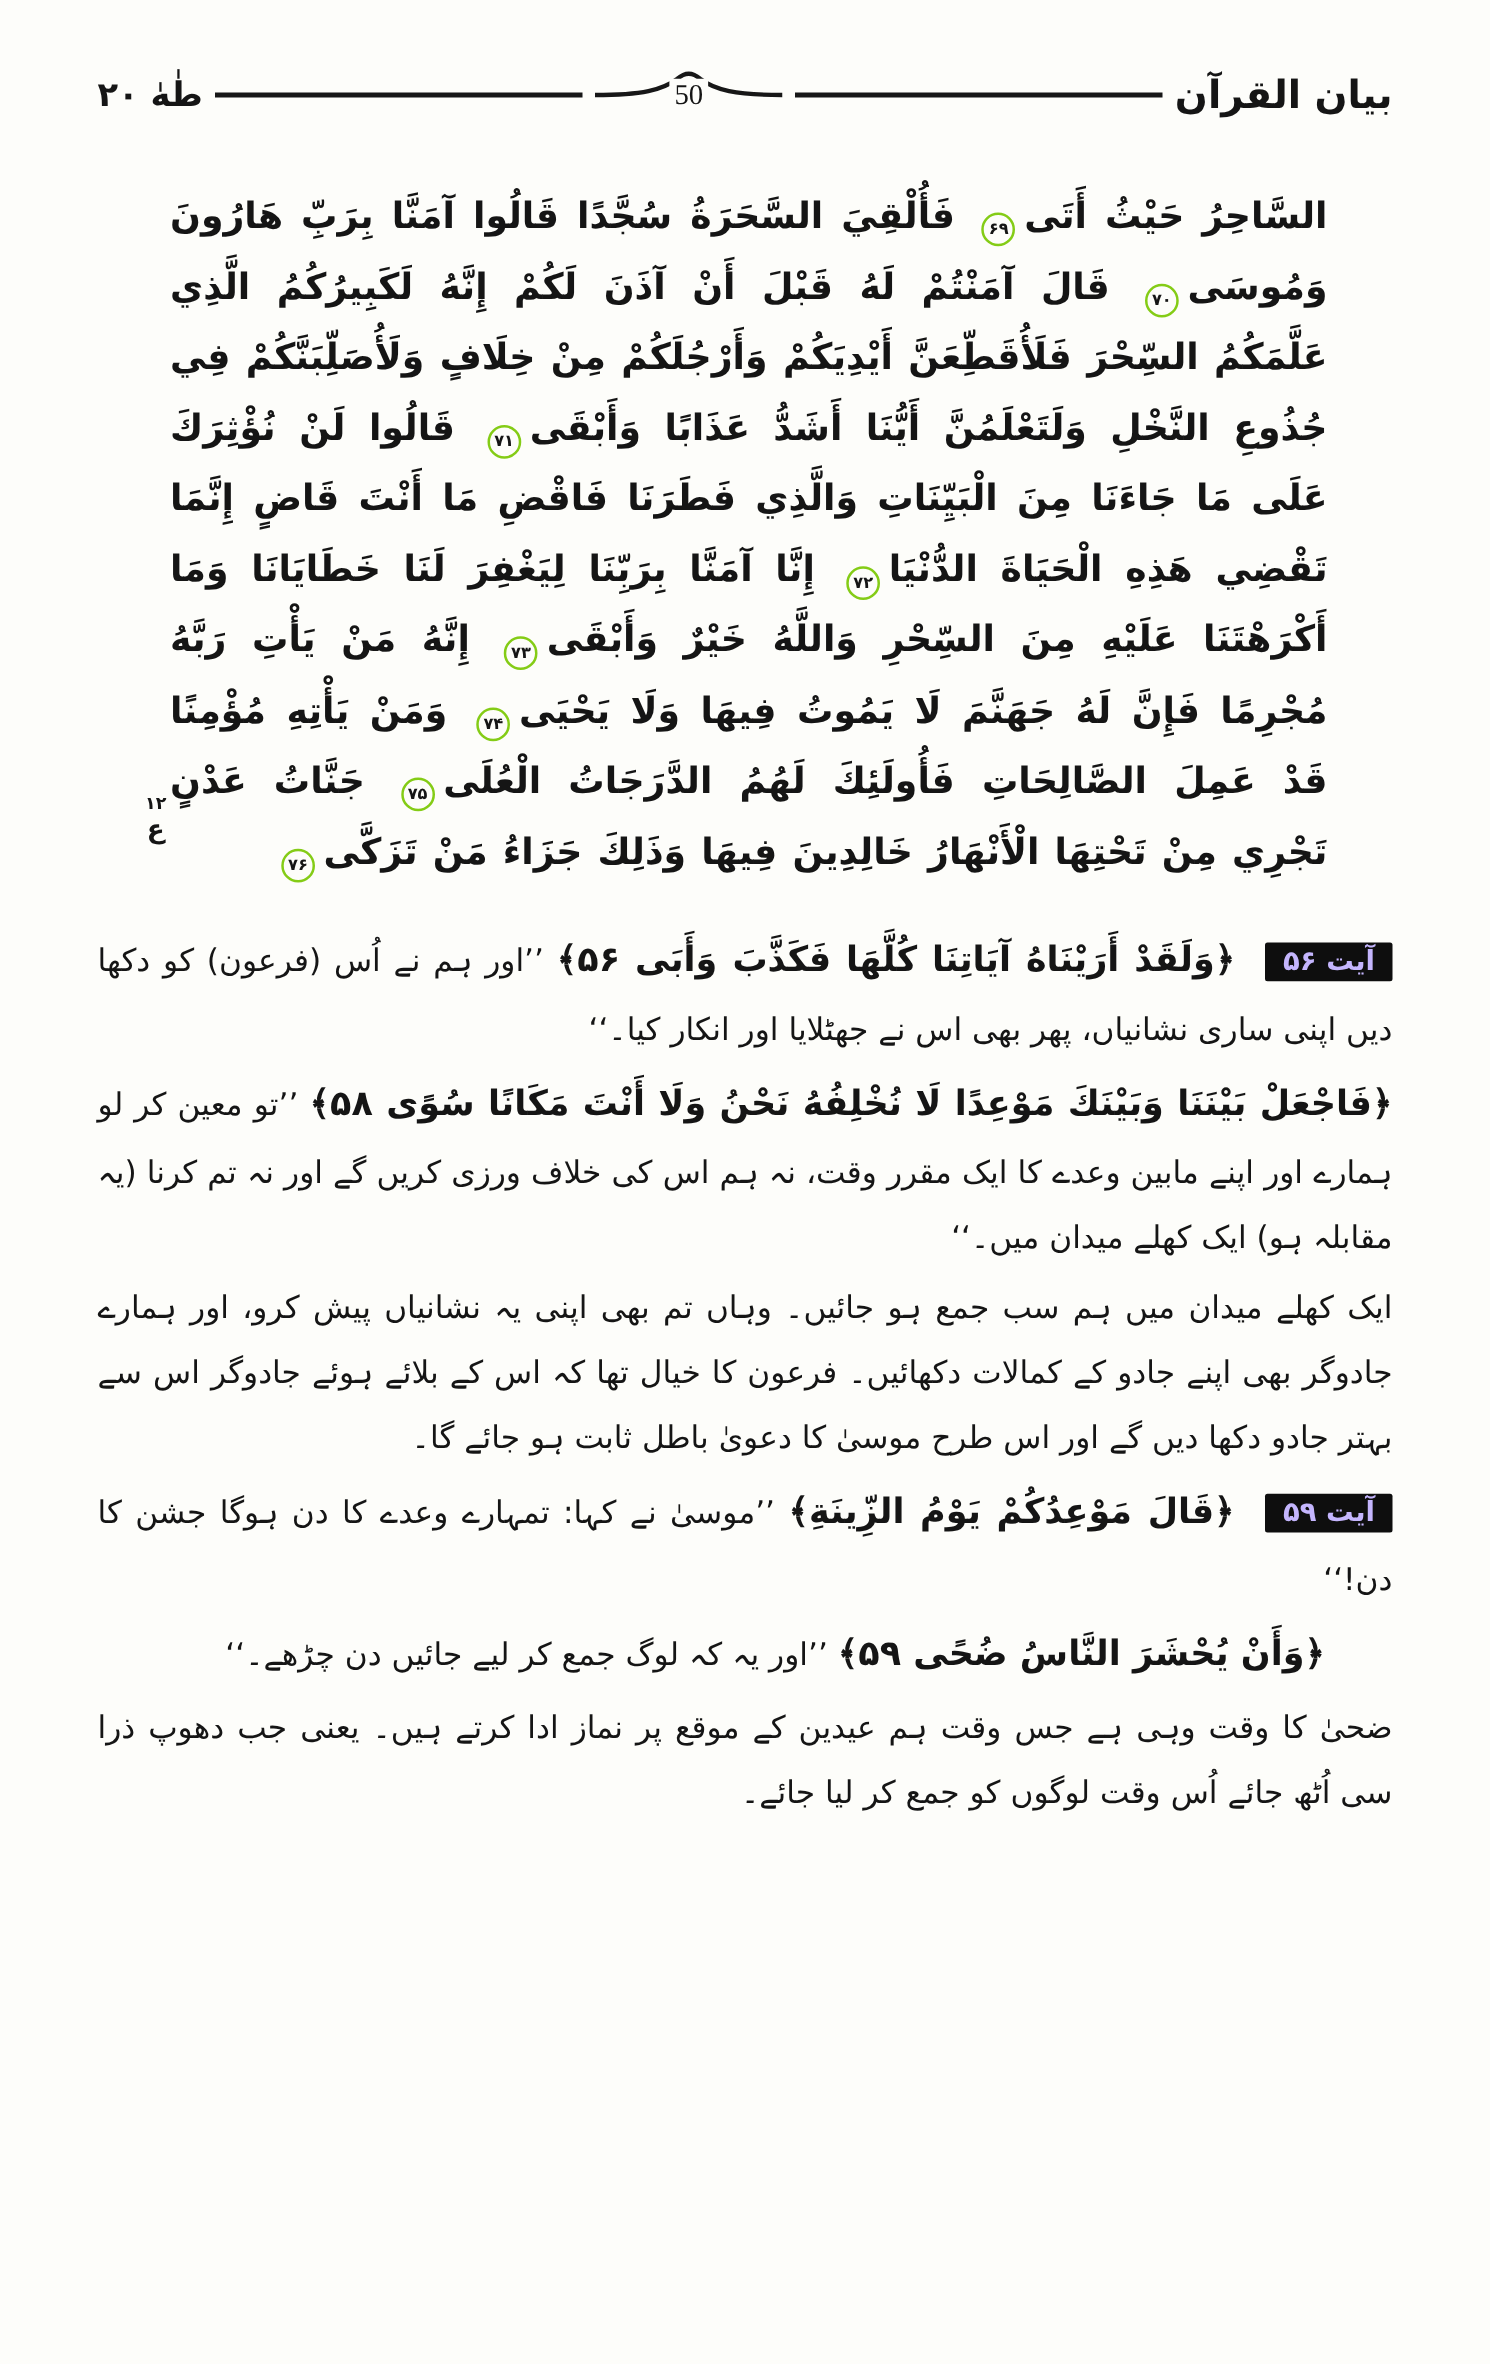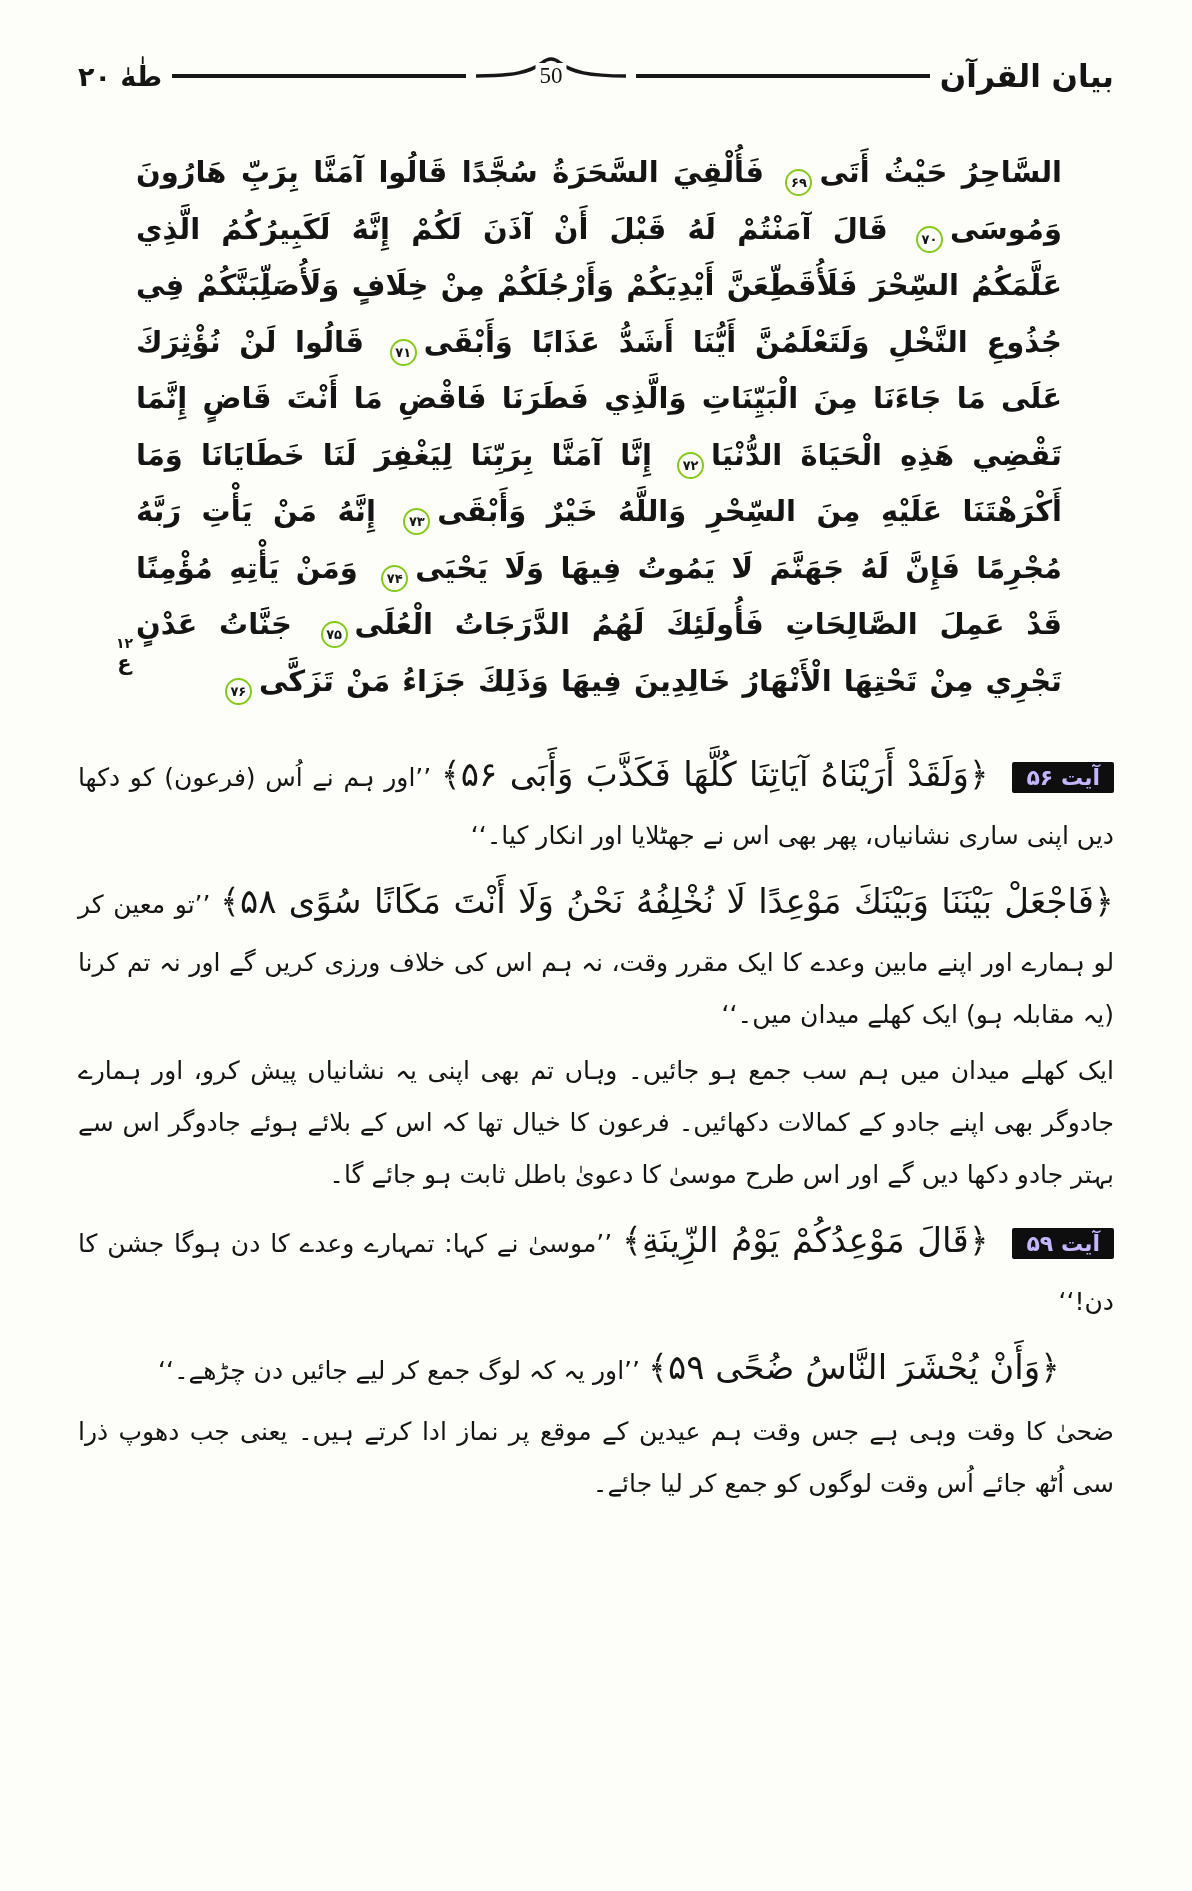--- a/index.html
+++ b/index.html
@@ -56,21 +56,21 @@
     display: inline-block;
     background: #0e0e0e; color: #c4b5fd;
     font-size: 22px; font-weight: bold;
     padding: 2px 14px 0;
     margin-left: 14px;
     border-radius: 2px;
     line-height: 1.3;
     vertical-align: 1px;
   }
   .badge:empty, .arabic:empty { display: none; }
-  .arabic { font-weight: normal; font-size: 34px; }
+  .arabic { font-weight: bold; font-size: 28px; }
   .urdu { font-size: 25px; }
 </style>
 </head>
 <body>
 
 <div class="page">
 
   <div class="header">
     <span class="title">بیان القرآن</span>
     <span class="rule"></span>

